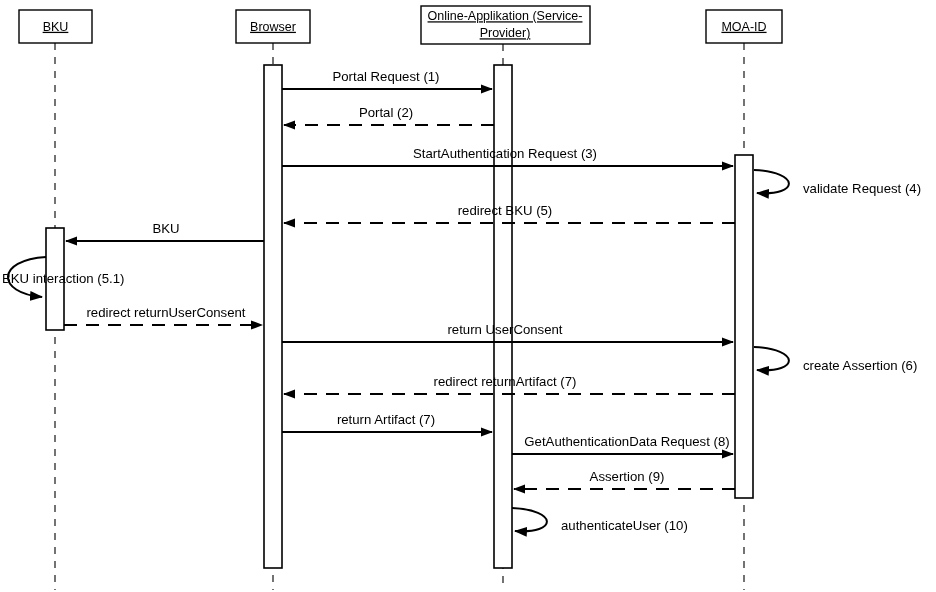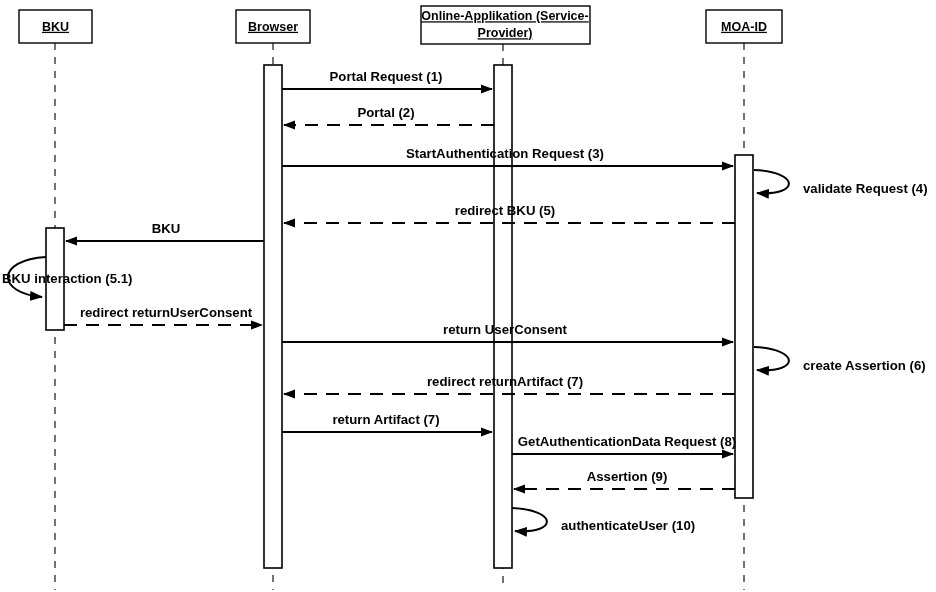--- a/index.html
+++ b/index.html
@@ -7,21 +7,20 @@
     padding: 0;
     background: #ffffff;
   }
   #stage {
     position: relative;
     width: 936px;
     height: 592px;
     background: #ffffff;
     font-family: "Liberation Sans", sans-serif;
     overflow: hidden;
-    font-weight: bold;
   }
   svg.diagram {
     position: absolute;
     inset: 0;
     width: 936px;
     height: 592px;
     display: block;
   }
   .lifeline-box {
     fill: #ffffff;

